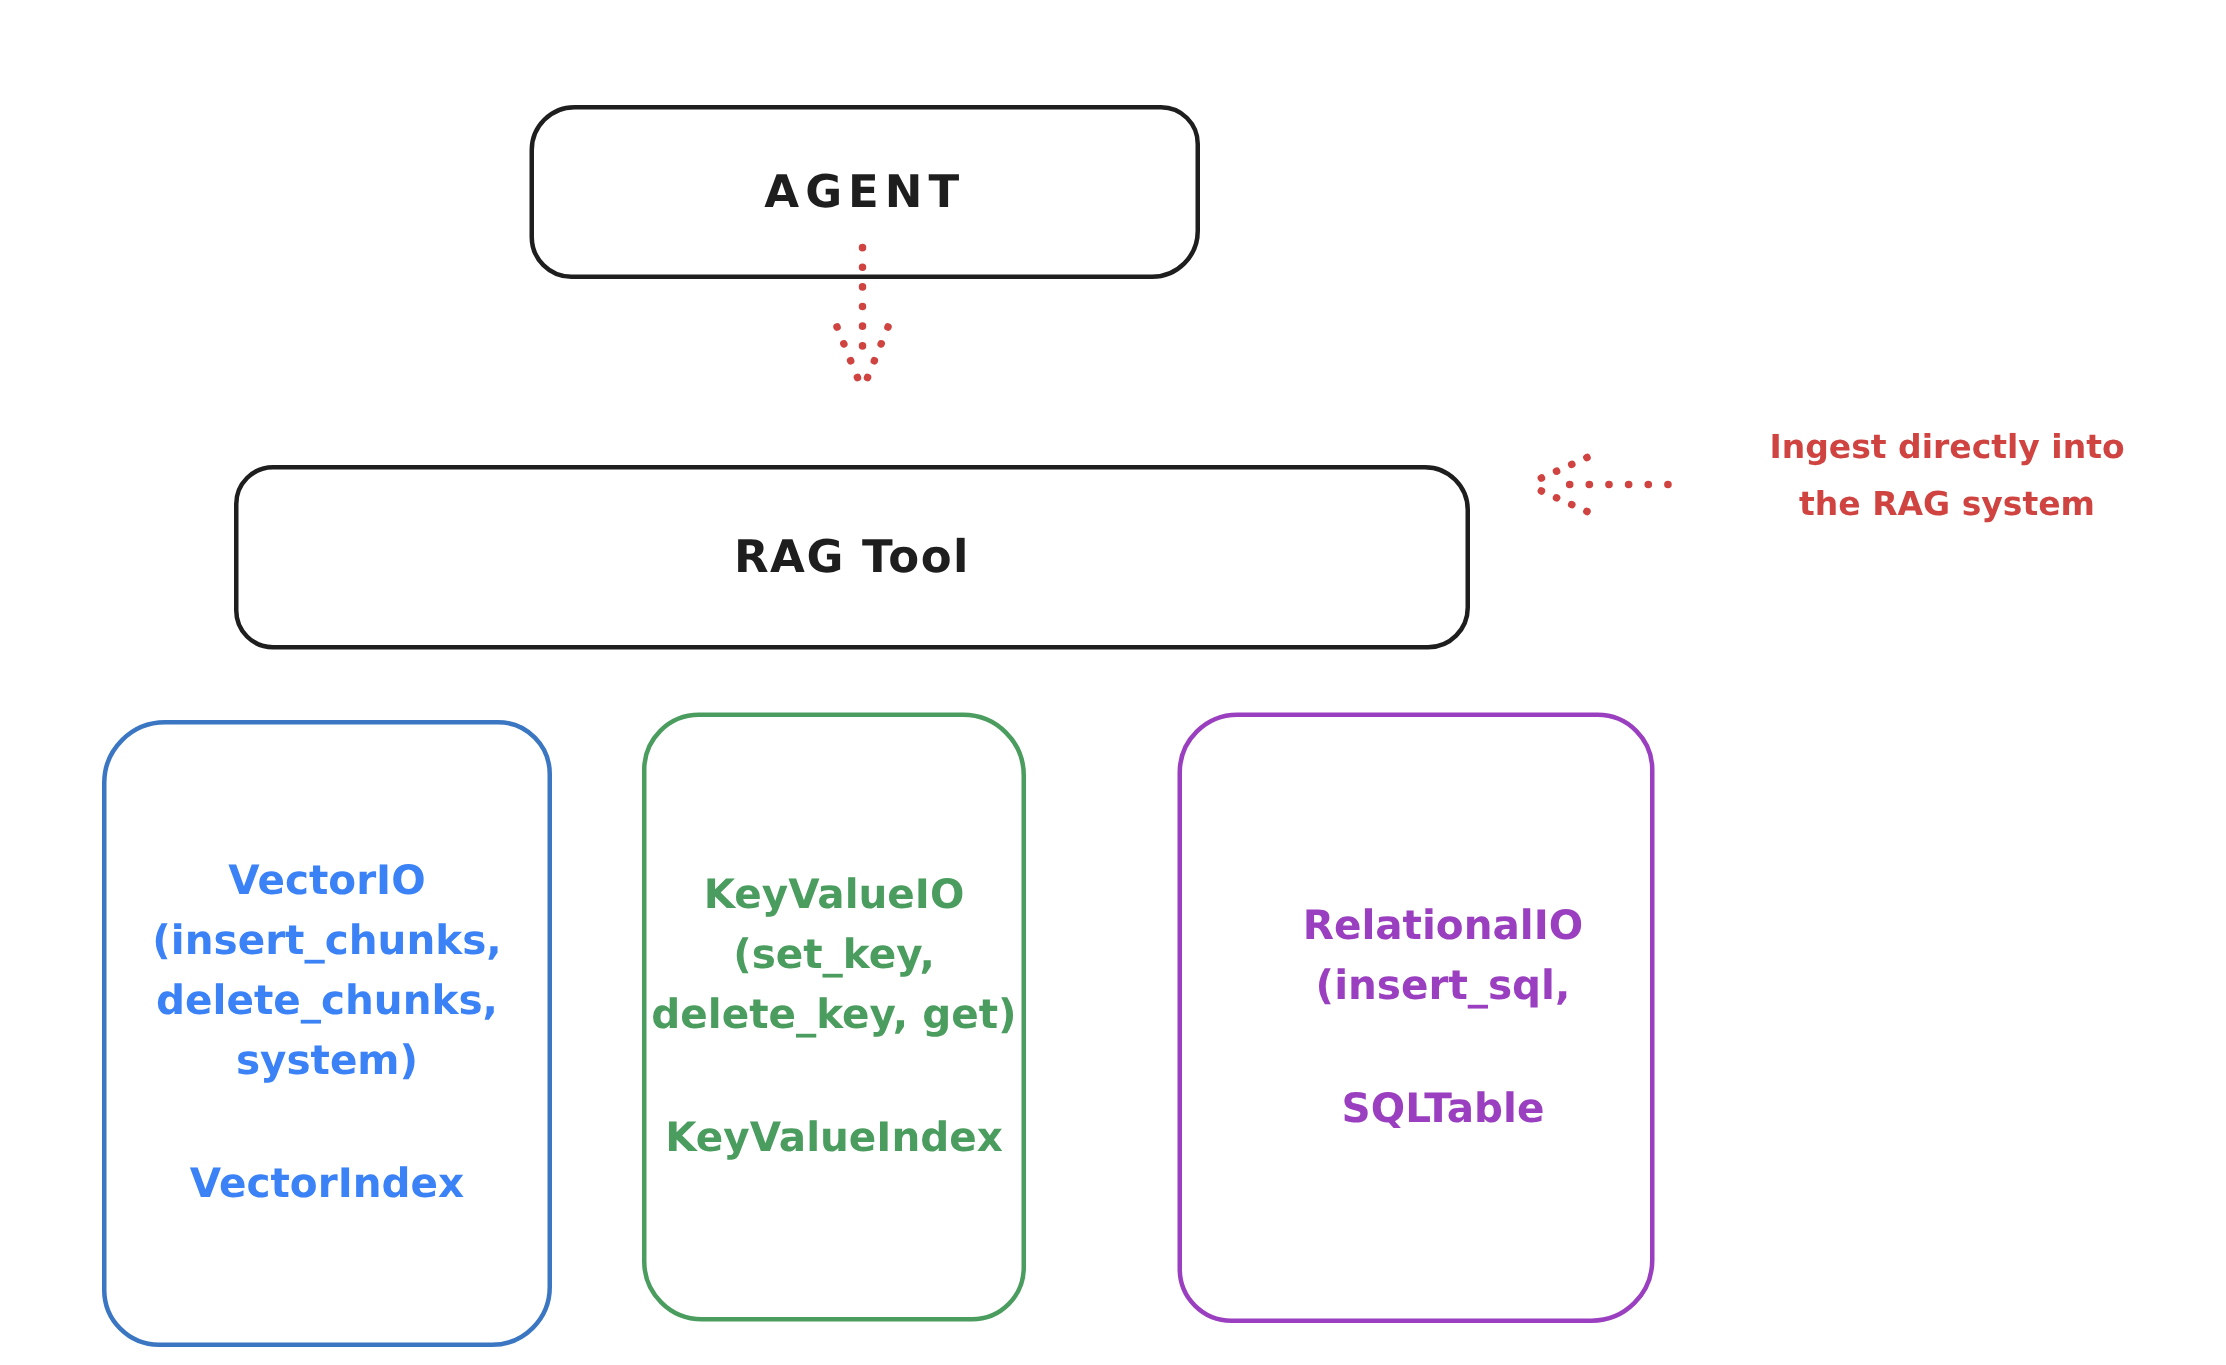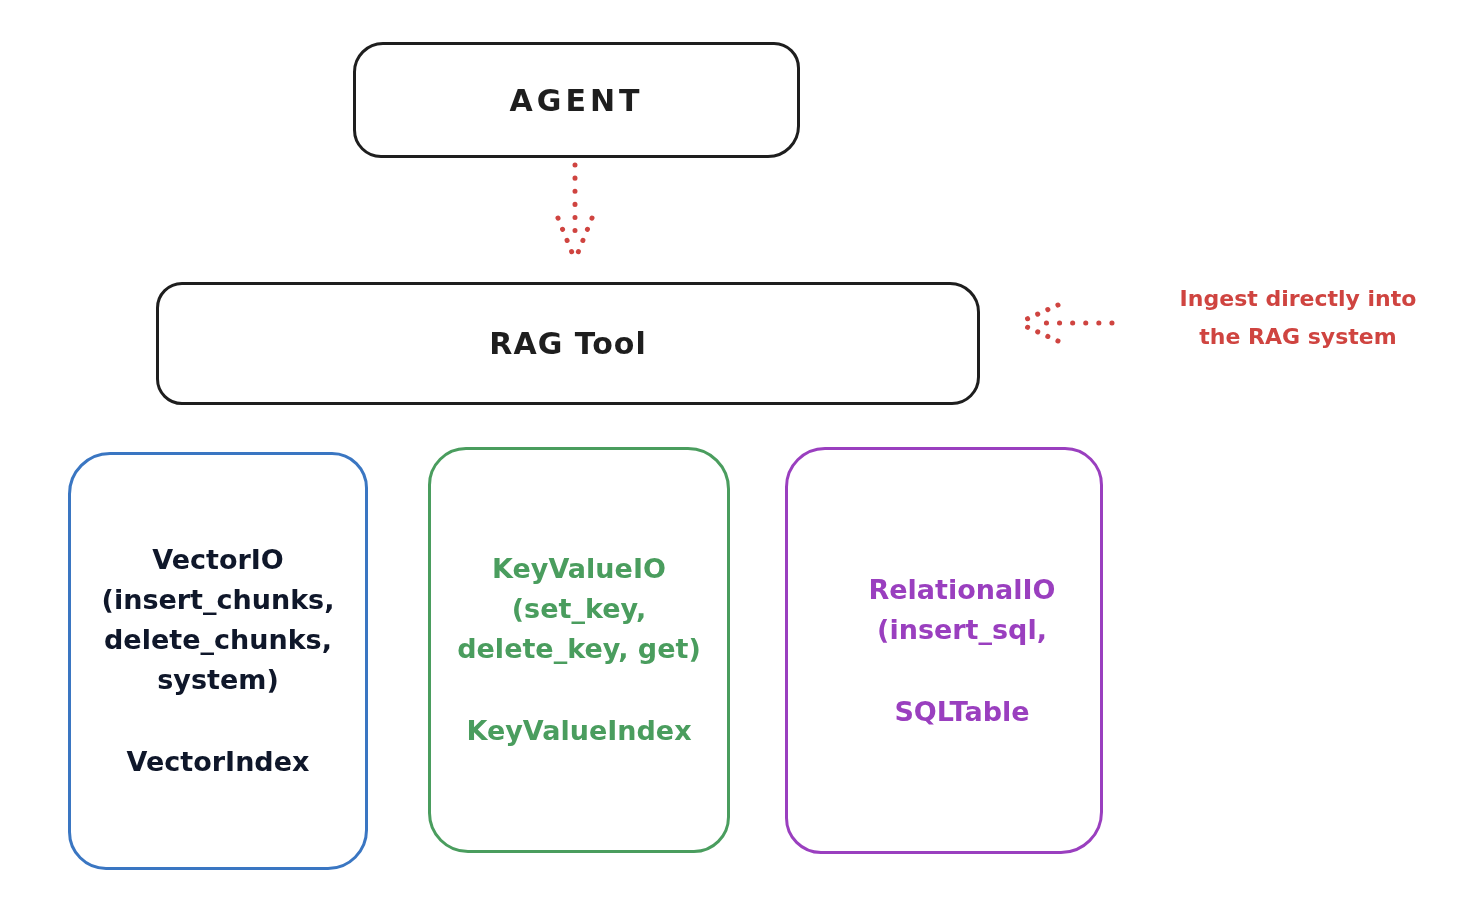--- a/index.html
+++ b/index.html
@@ -15,20 +15,21 @@
     background: #ffffff;
     overflow: hidden;
   }
   .node {
     position: absolute;
     box-sizing: border-box;
     display: flex;
     align-items: center;
     justify-content: center;
     background: #ffffff;
+    margin-top: 28px;
   }
   
   .node-black {
     border: 3.5px solid #1e1e1e;
     color: #1e1e1e;
   }
   .agent-box {
     left: 353px; top: 42px;
     width: 447px; height: 116px;
     border-radius: 30px 26px 32px 28px;
@@ -55,26 +56,26 @@
     text-align: center;
     font-size: 27px;
     font-weight: 600;
     line-height: 40px;
     background: #ffffff;
   }
   .io-blue {
     left: 68px; top: 452px;
     width: 300px; height: 418px;
     border-color: #3a76c2;
-    color: #0f172a;
+    color: #3b82f6;
     border-radius: 42px 36px 40px 38px;
   }
   .io-green {
     left: 428px; top: 447px;
-    width: 302px; height: 406px;
+    width: 256px; height: 406px;
     border-color: #4a9d5e;
     color: #4a9d5e;
     border-radius: 38px 42px 36px 40px;
   }
   .io-purple {
     left: 785px; top: 447px;
     width: 318px; height: 407px;
     border-color: #9a3fbf;
     color: #9a3fbf;
     border-radius: 40px 38px 42px 36px;

